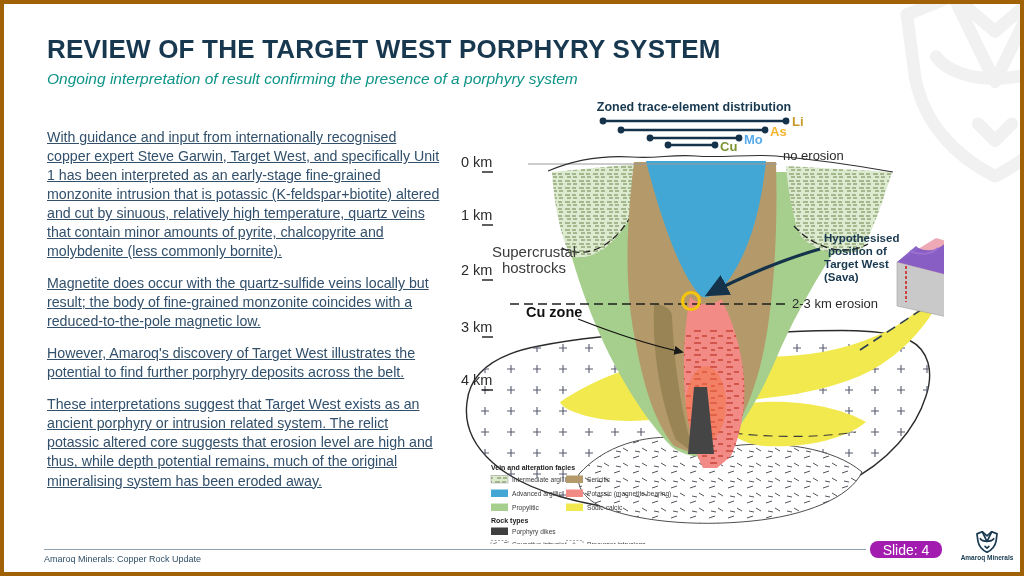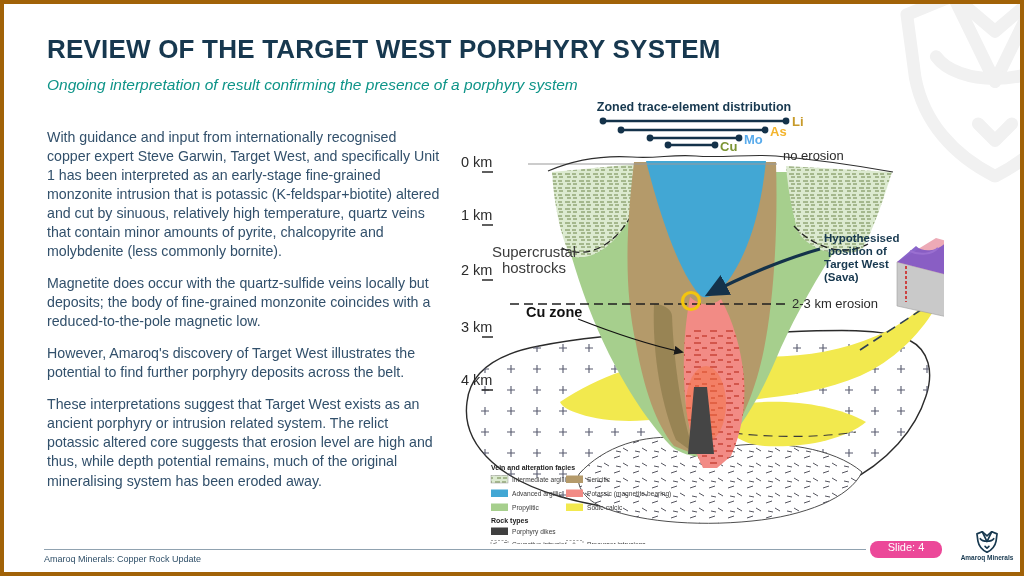--- a/index.html
+++ b/index.html
@@ -4,29 +4,29 @@
 <style>
   * { margin:0; padding:0; box-sizing:border-box; }
   html,body { width:1024px; height:576px; background:#ffffff; font-family:"Liberation Sans", sans-serif; }
   .slide { position:relative; width:1024px; height:576px; background:#fff; overflow:hidden; border:4px solid #a16207; }
 
   .watermark { position:absolute; left:886px; top:-18px; width:210px; height:200px; }
 
   .title { position:absolute; left:43px; top:30px; width:700px; font-size:26px; font-weight:bold;
            color:#17384f; letter-spacing:0.2px; }
   .subtitle { position:absolute; left:43px; top:66px; width:640px; font-size:15.5px; font-style:italic;
-              color:#0e9488;margin-top:6px; }
-
-  .bodycol { position:absolute; left:43px; top:124px; width:395px; color:#32506b; font-size:14.2px; line-height:1.34; }
+              color:#0e9488; }
+
+  .bodycol { position:absolute; left:43px; top:124px; width:395px; color:#32506b; font-size:14.2px; line-height:1.34;text-decoration:underline; }
   .bodycol p { margin-bottom:13px; }
 
   .footer-line { position:absolute; left:40px; top:545px; width:822px; height:1px; background:#90a2b0; }
   .footer-left { position:absolute; left:40px; top:550px; font-size:9px; color:#2f4f68; }
-  .slide-badge { position:absolute; left:866px; top:537px; width:72px; height:17px; background:#ec4899;
-                 border-radius:8px; color:#fff; font-size:11px; display:flex; align-items:flex-start; justify-content:center; }
+  .slide-badge { position:absolute; left:866px; top:537px; width:72px; height:17px; background:#a21caf;
+                 border-radius:8px; color:#fff; font-size:14px; display:flex; align-items:flex-end; justify-content:center; }
   .footer-logo { position:absolute; left:948px; top:527px; width:70px; text-align:center; }
   .footer-logo svg { width:24px; height:22px; display:block; margin:0 auto; }
   .footer-logo .brand { font-size:6.5px; font-weight:bold; color:#17384f; margin-top:1px; }
 
   svg.diagram { position:absolute; left:440px; top:88px; width:500px; height:452px; font-family:"Liberation Sans", sans-serif; }
   svg text { user-select:none; }
 </style>
 </head>
 <body>
 
@@ -47,21 +47,21 @@
 
   <svg class="watermark" viewBox="0 0 100 92">
     <use href="#foxhead" stroke="#f1f1f1" stroke-width="6"></use>
   </svg>
 
   <div class="title">REVIEW OF THE TARGET WEST PORPHYRY SYSTEM</div>
   <div class="subtitle">Ongoing interpretation of result confirming the presence of a porphyry system</div>
 
   <div class="bodycol">
     <p>With guidance and input from internationally recognised copper expert Steve Garwin, Target West, and specifically Unit 1 has been interpreted as an early-stage fine-grained monzonite intrusion that is potassic (K-feldspar+biotite) altered and cut by sinuous, relatively high temperature, quartz veins that contain minor amounts of pyrite, chalcopyrite and molybdenite (less commonly bornite).</p>
-    <p>Magnetite does occur with the quartz-sulfide veins locally but deposits; the body of fine-grained monzonite coincides with a reduced-to-the-pole magnetic low.</p>
+    <p>Magnetite does occur with the quartz-sulfide veins locally but result; the body of fine-grained monzonite coincides with a reduced-to-the-pole magnetic low.</p>
     <p>However, Amaroq's discovery of Target West illustrates the potential to find further porphyry deposits across the belt.</p>
     <p>These interpretations suggest that Target West exists as an ancient porphyry or intrusion related system. The relict potassic altered core suggests that erosion level are high and thus, while depth potential remains, much of the original mineralising system has been eroded away.</p>
   </div>
 
   <svg class="diagram" viewBox="440 88 500 452">
     <defs>
       <pattern id="patPlus" width="26" height="21" patternUnits="userSpaceOnUse">
         <path d="M9,8 h8 M13,4 v8" stroke="#575a6e" stroke-width="1.1" fill="none"></path>
       </pattern>
       <pattern id="patDash" width="19" height="15" patternUnits="userSpaceOnUse">

